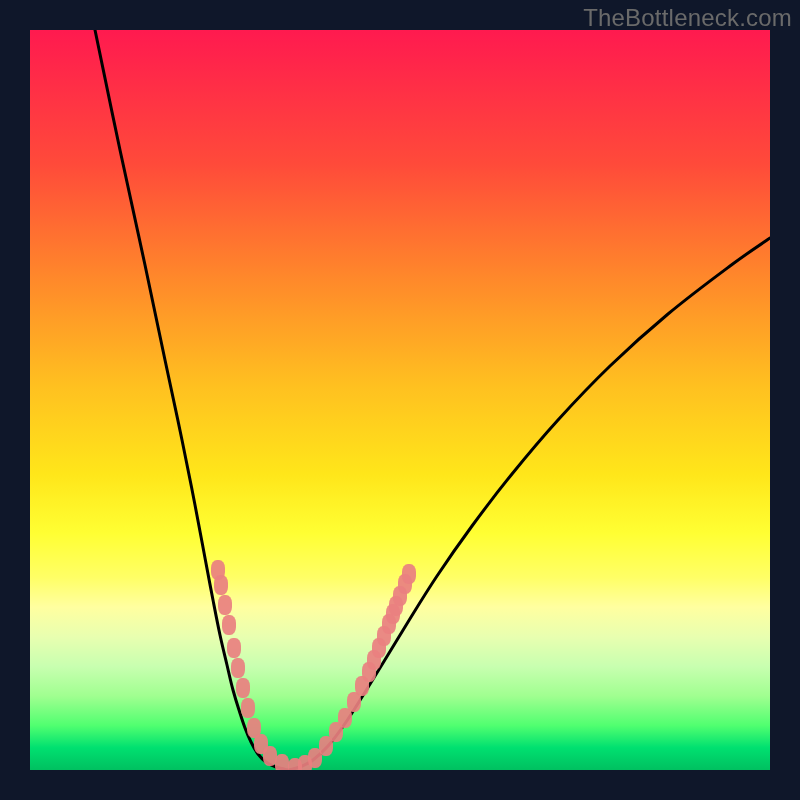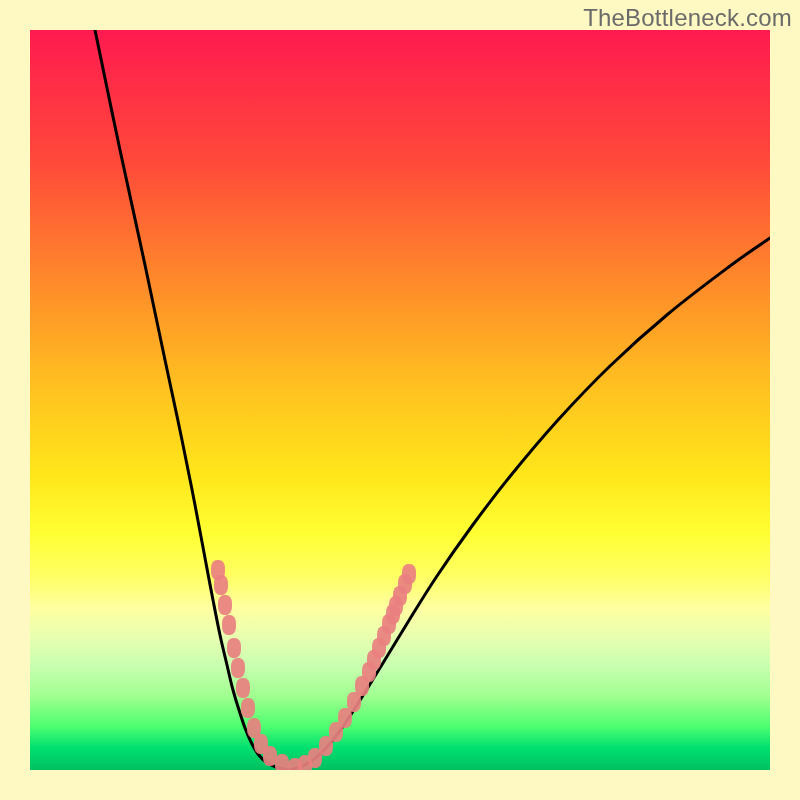--- a/index.html
+++ b/index.html
@@ -8,21 +8,21 @@
     width: 800px;
     height: 800px;
     overflow: hidden;
     background: #000;
     font-family: Arial, Helvetica, sans-serif;
   }
   #container {
     position: relative;
     width: 800px;
     height: 800px;
-    background: #fef9c3;
+    background: #0f172a;
   }
   #plot-area {
     position: absolute;
     left: 30px;
     top: 30px;
     width: 740px;
     height: 740px;
     background: linear-gradient(to bottom,
       #ff1a4f 0%,
       #ff4a3a 18%,

